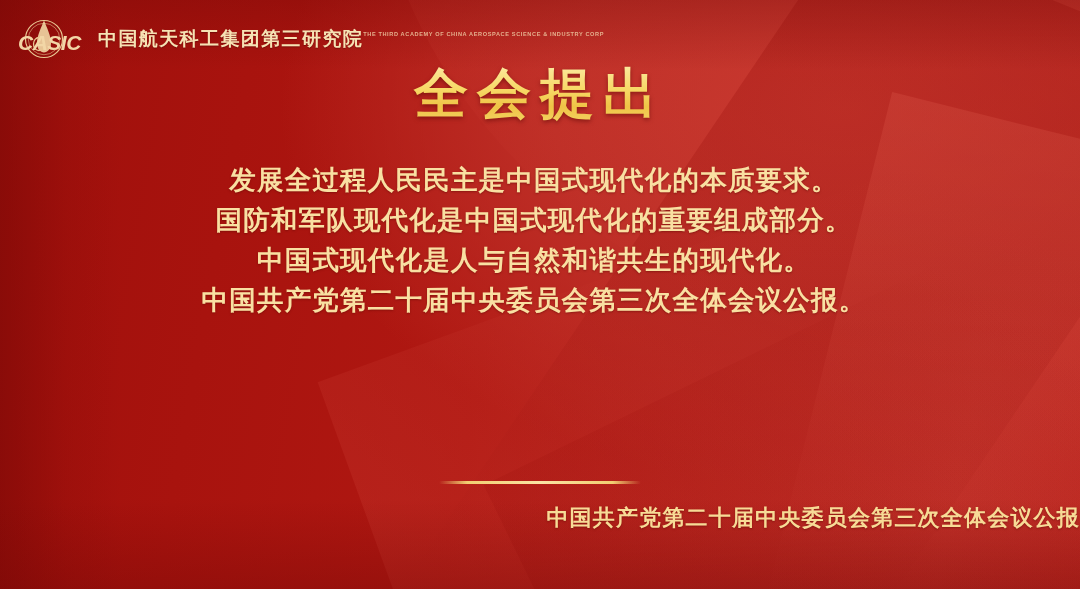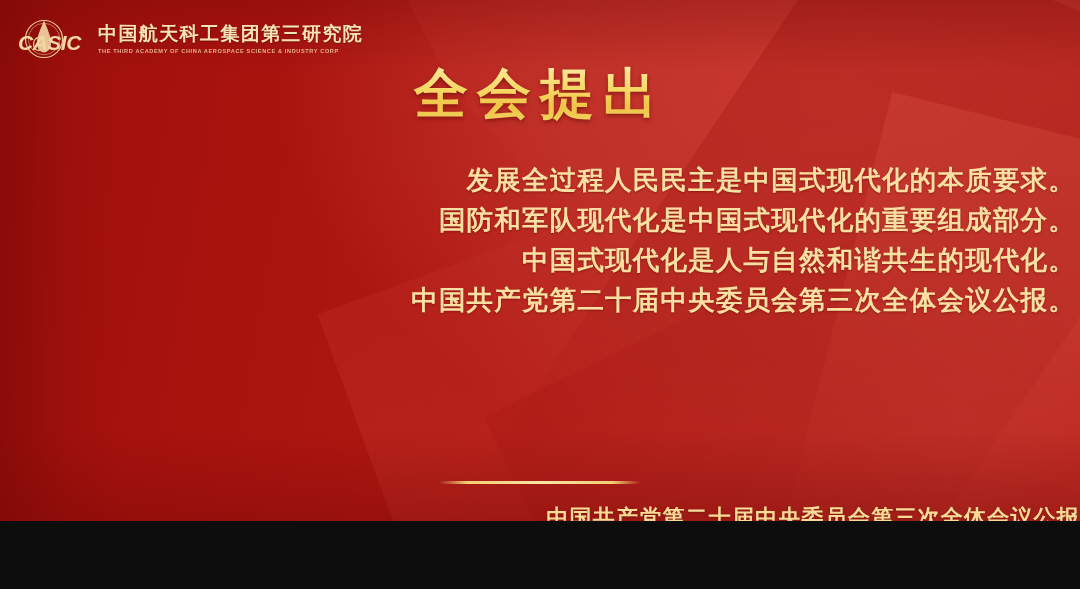--- a/index.html
+++ b/index.html
@@ -3,21 +3,21 @@
 <meta charset="utf-8">
 <style>
   html, body {
     margin: 0;
     padding: 0;
     background: #0d0d0d;
   }
   #slide {
     position: relative;
     width: 1080px;
-    height: 521px;
+    height: 589px;
     overflow: hidden;
     font-family: "Liberation Sans", "DejaVu Sans", sans-serif;
     background: #b91c1c;
   }
 
   
   .bg-base {
     position: absolute;
     inset: 0;
     background:
@@ -85,21 +85,21 @@
   .logo-block {
     position: absolute;
     top: 14px;
     left: 16px;
     display: flex;
     align-items: center;
     gap: 10px;
     z-index: 6;
   }
   .logo-mark { width: 72px; height: 50px; flex: none; display: block; }
-  .logo-text { display: flex; flex-direction: column; justify-content: center; }
+  .logo-text { display: flex; flex-direction: row; justify-content: center; }
   .logo-cn {
     font-size: 19px;
     font-weight: bold;
     color: #F6E2B4;
     letter-spacing: 1.4px;
     line-height: 1.18;
     white-space: nowrap;
     text-shadow: 0 1px 1px rgba(90,6,4,0.55);
   }
   .logo-en {
@@ -132,23 +132,23 @@
     -webkit-text-fill-color: transparent;
     filter: drop-shadow(0 2px 2px rgba(95,8,5,0.55));
     padding-left: 0;
   }
 
   
   .body-lines {
     position: absolute;
     top: 160px;
     left: 0;
-    right: 4px;
-    z-index: 5;
-    text-align: right;
+    right: 12px;
+    z-index: 5;
+    text-align: center;
   }
   .body-line {
     font-size: 26.5px;
     font-weight: bold;
     letter-spacing: 1.2px;
     line-height: 40px;
     color: #F9E0A2;
     text-shadow: 0 1px 2px rgba(100,10,6,0.5);
     white-space: nowrap;
   }

